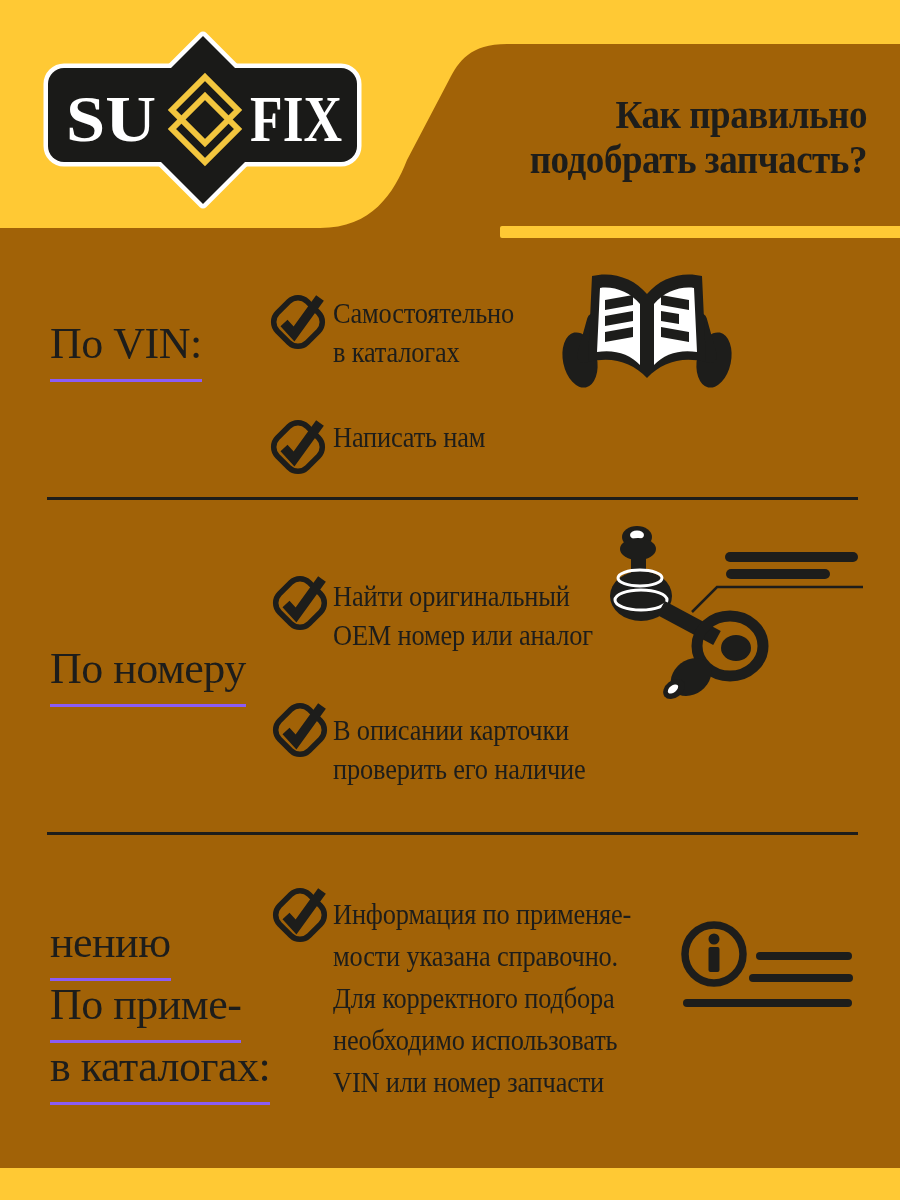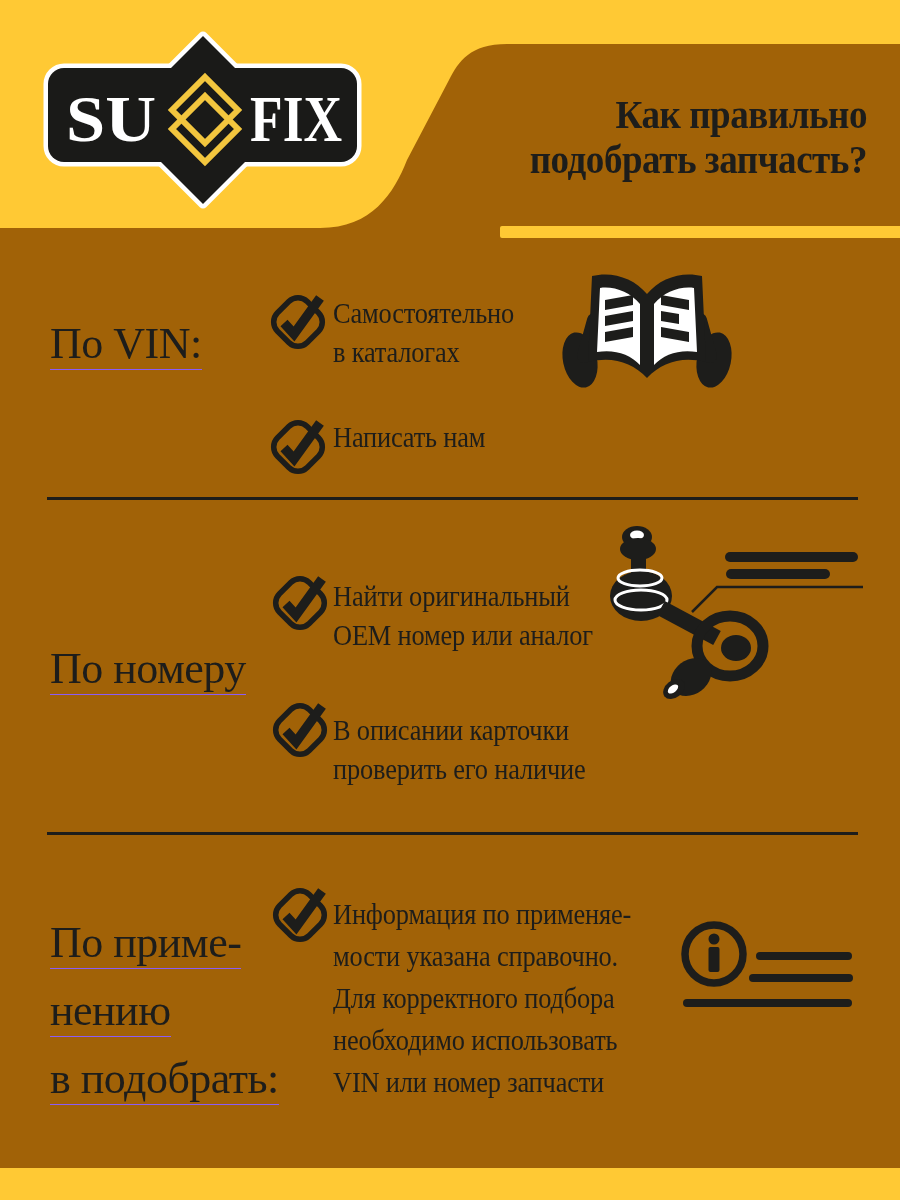--- a/index.html
+++ b/index.html
@@ -13,21 +13,21 @@
   .title{
     position:absolute;top:92px;right:33px;text-align:right;
     font-size:39px;font-weight:700;line-height:45px;letter-spacing:-0.5px;
     transform:scaleX(0.95);transform-origin:100% 0;white-space:nowrap;
   }
   .title-bar{position:absolute;left:500px;top:226px;width:400px;height:12px;background:#ffc934;border-radius:2px 0 0 2px;}
   
   .heading{position:absolute;left:50px;}
   .h-line{
     display:table;font-size:44px;line-height:44px;font-weight:400;letter-spacing:-0.5px;
-    border-bottom:1px solid #8b5cf6;padding-bottom:3px;margin-bottom:20px;white-space:nowrap;
+    border-bottom:3px solid #8b5cf6;padding-bottom:13px;margin-bottom:2px;white-space:nowrap;
   }
   .item-text{
     position:absolute;left:333px;font-size:30px;line-height:39px;letter-spacing:-0.2px;
     transform:scaleX(0.88);transform-origin:0 0;white-space:nowrap;
   }
   .item-text.wide{line-height:42px;}
   .divider{position:absolute;left:47px;width:811px;height:3px;background:#1d1d1b;}
   .check{position:absolute;width:68px;height:62px;}
   .bottom-band{position:absolute;left:0;top:1168px;width:900px;height:32px;background:#ffc934;}
 </style>
@@ -142,23 +142,23 @@
     <ellipse cx="135" cy="130" rx="33" ry="30" fill="none" stroke="#1d1d1b" stroke-width="11"></ellipse>
     <ellipse cx="141" cy="132" rx="15" ry="13" fill="#1d1d1b"></ellipse>
     <ellipse cx="96" cy="161" rx="22" ry="17" transform="rotate(-38 96 161)" fill="#1d1d1b"></ellipse>
     <ellipse cx="79" cy="173" rx="12" ry="8.5" transform="rotate(-38 79 173)" fill="#1d1d1b"></ellipse>
     <ellipse cx="78" cy="173" rx="6" ry="3.5" transform="rotate(-38 78 173)" fill="#ffffff"></ellipse>
   </svg>
 
   <div class="divider" style="top:832px"></div>
 
   <div class="heading" style="top:921px">
+    <div class="h-line">нению</div>
     <div class="h-line">По приме-</div>
-    <div class="h-line">нению</div>
-    <div class="h-line">в подобрать:</div>
+    <div class="h-line">в каталогах:</div>
   </div>
 
   <svg class="check" style="left:266px;top:881px">
       <use href="#ic-check"></use>
     </svg>
   <div class="item-text wide" style="top:893px">
     <div>Информация по применяе-</div>
     <div>мости указана справочно.</div>
     <div>Для корректного подбора</div>
     <div>необходимо использовать</div>

